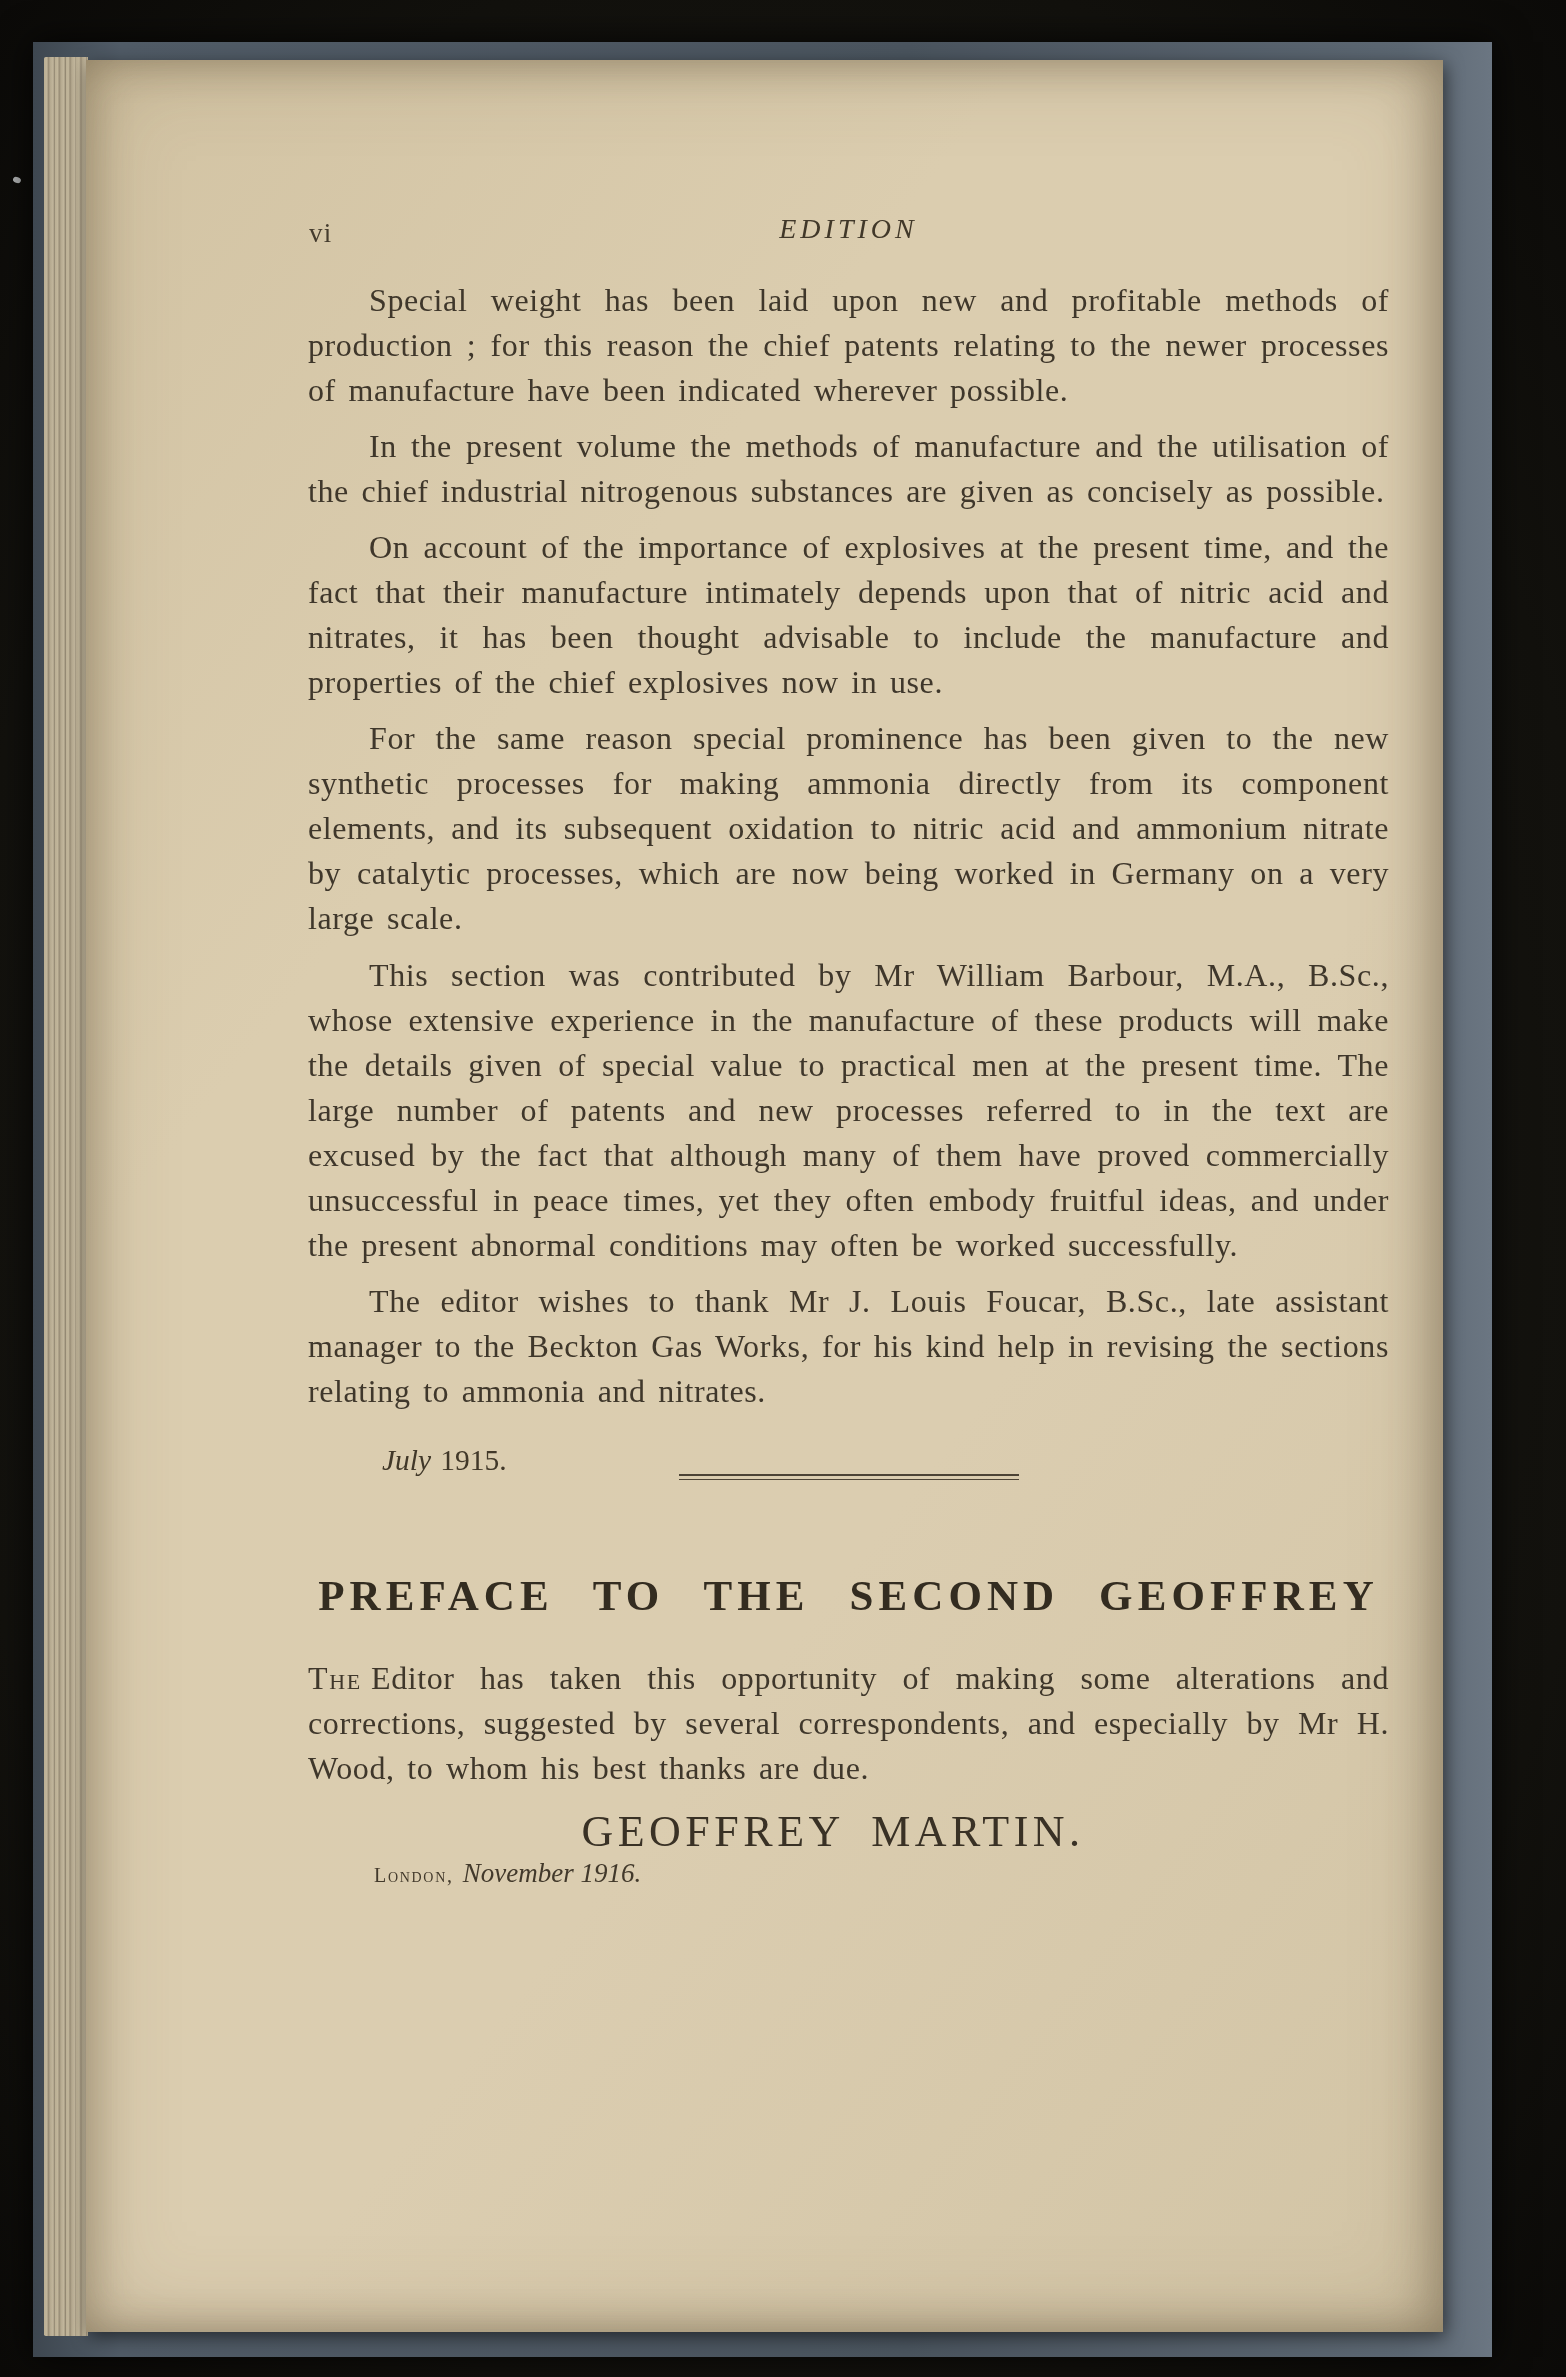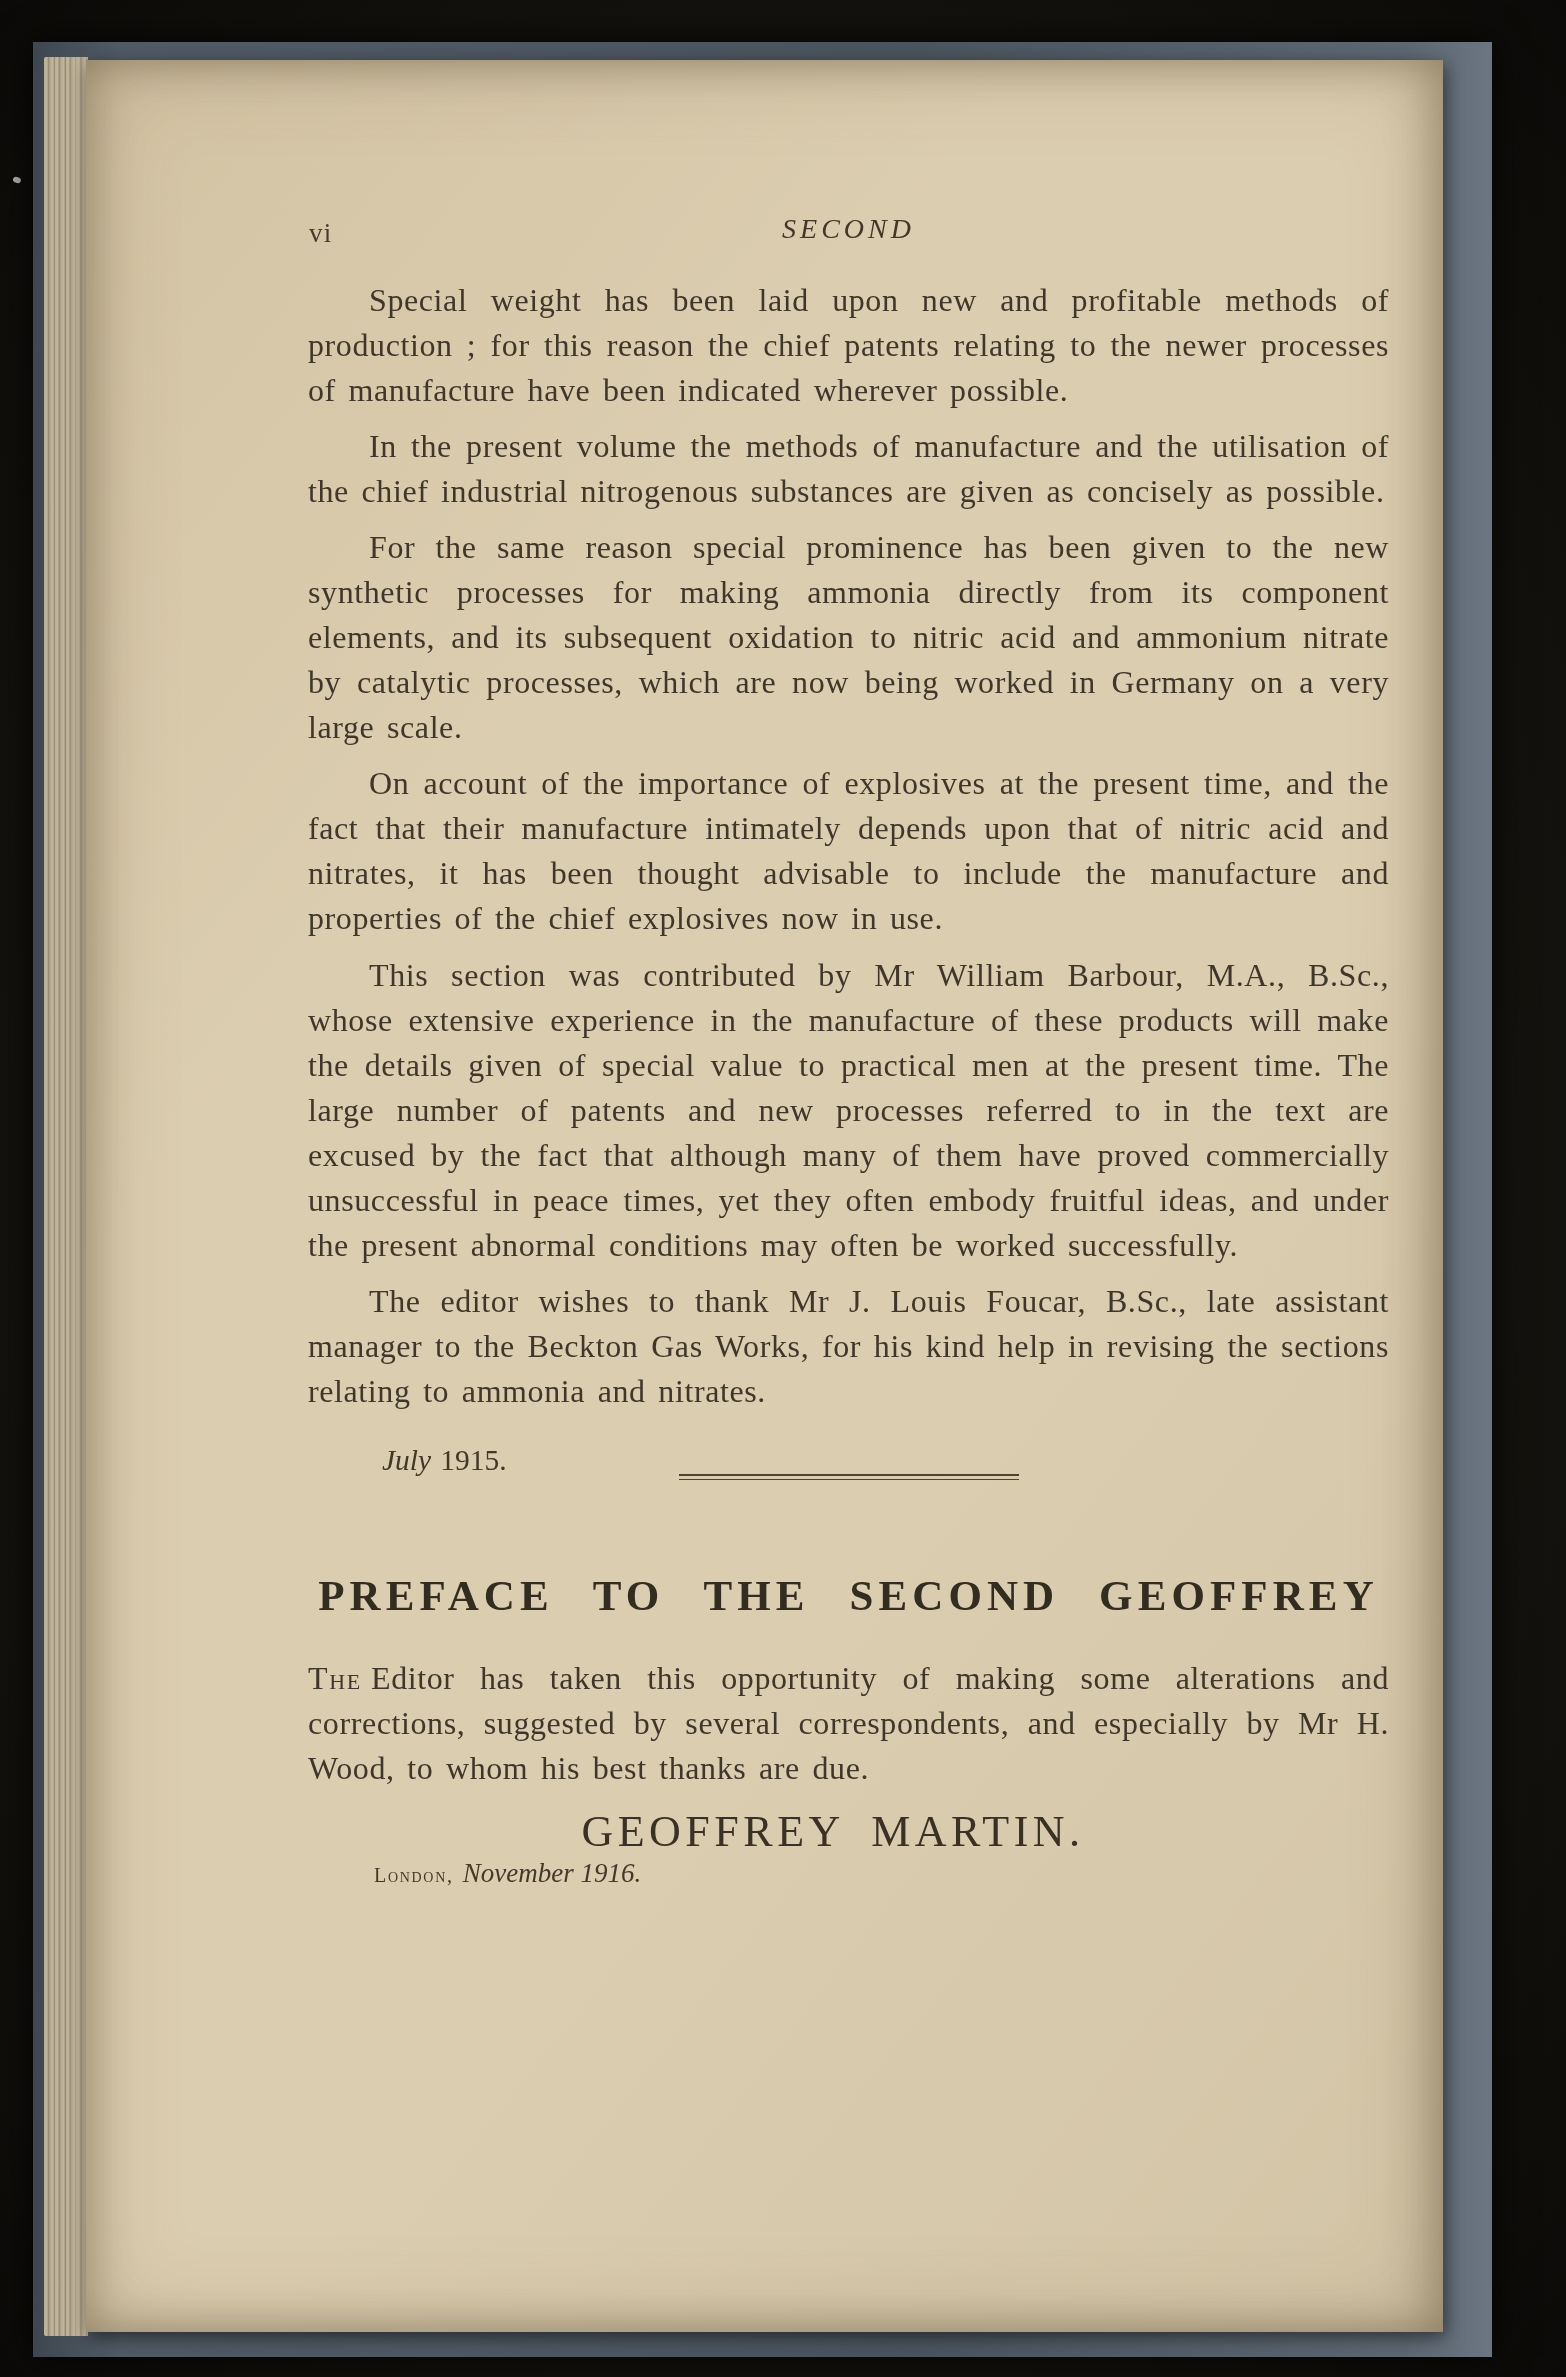--- a/index.html
+++ b/index.html
@@ -167,30 +167,30 @@
 <div class="scan-root">
   <div class="scan-speck"></div>
 
   <div class="book-cover">
     <div class="page-edges"></div>
 
     <div class="sheet">
 
       <div class="header-row">
         <span class="pagenum">vi</span>
-        <span class="running-header">SECOND</span>
+        <span class="running-header">EDITION</span>
       </div>
 
       <p class="body-par">Special weight has been laid upon new and profitable methods of production ; for this reason the chief patents relating to the newer processes of manufacture have been indicated wherever possible.</p>
 
       <p class="body-par">In the present volume the methods of manufacture and the utilisation of the chief industrial nitrogenous substances are given as concisely as possible.</p>
 
+      <p class="body-par">On account of the importance of explosives at the present time, and the fact that their manufacture intimately depends upon that of nitric acid and nitrates, it has been thought advisable to include the manufacture and properties of the chief explosives now in use.</p>
+
       <p class="body-par">For the same reason special prominence has been given to the new synthetic processes for making ammonia directly from its component elements, and its subsequent oxidation to nitric acid and ammonium nitrate by catalytic processes, which are now being worked in Germany on a very large scale.</p>
-
-      <p class="body-par">On account of the importance of explosives at the present time, and the fact that their manufacture intimately depends upon that of nitric acid and nitrates, it has been thought advisable to include the manufacture and properties of the chief explosives now in use.</p>
 
       <p class="body-par">This section was contributed by Mr William Barbour, M.A., B.Sc., whose extensive experience in the manufacture of these products will make the details given of special value to practical men at the present time.  The large number of patents and new processes referred to in the text are excused by the fact that although many of them have proved commercially unsuccessful in peace times, yet they often embody fruitful ideas, and under the present abnormal conditions may often be worked successfully.</p>
 
       <p class="body-par">The editor wishes to thank Mr J. Louis Foucar, B.Sc., late assistant manager to the Beckton Gas Works, for his kind help in revising the sections relating to ammonia and nitrates.</p>
 
       <div class="dateline">
         <span class="month">July</span><span class="year">1915.</span>
       </div>
 
       <div class="divider"></div>

